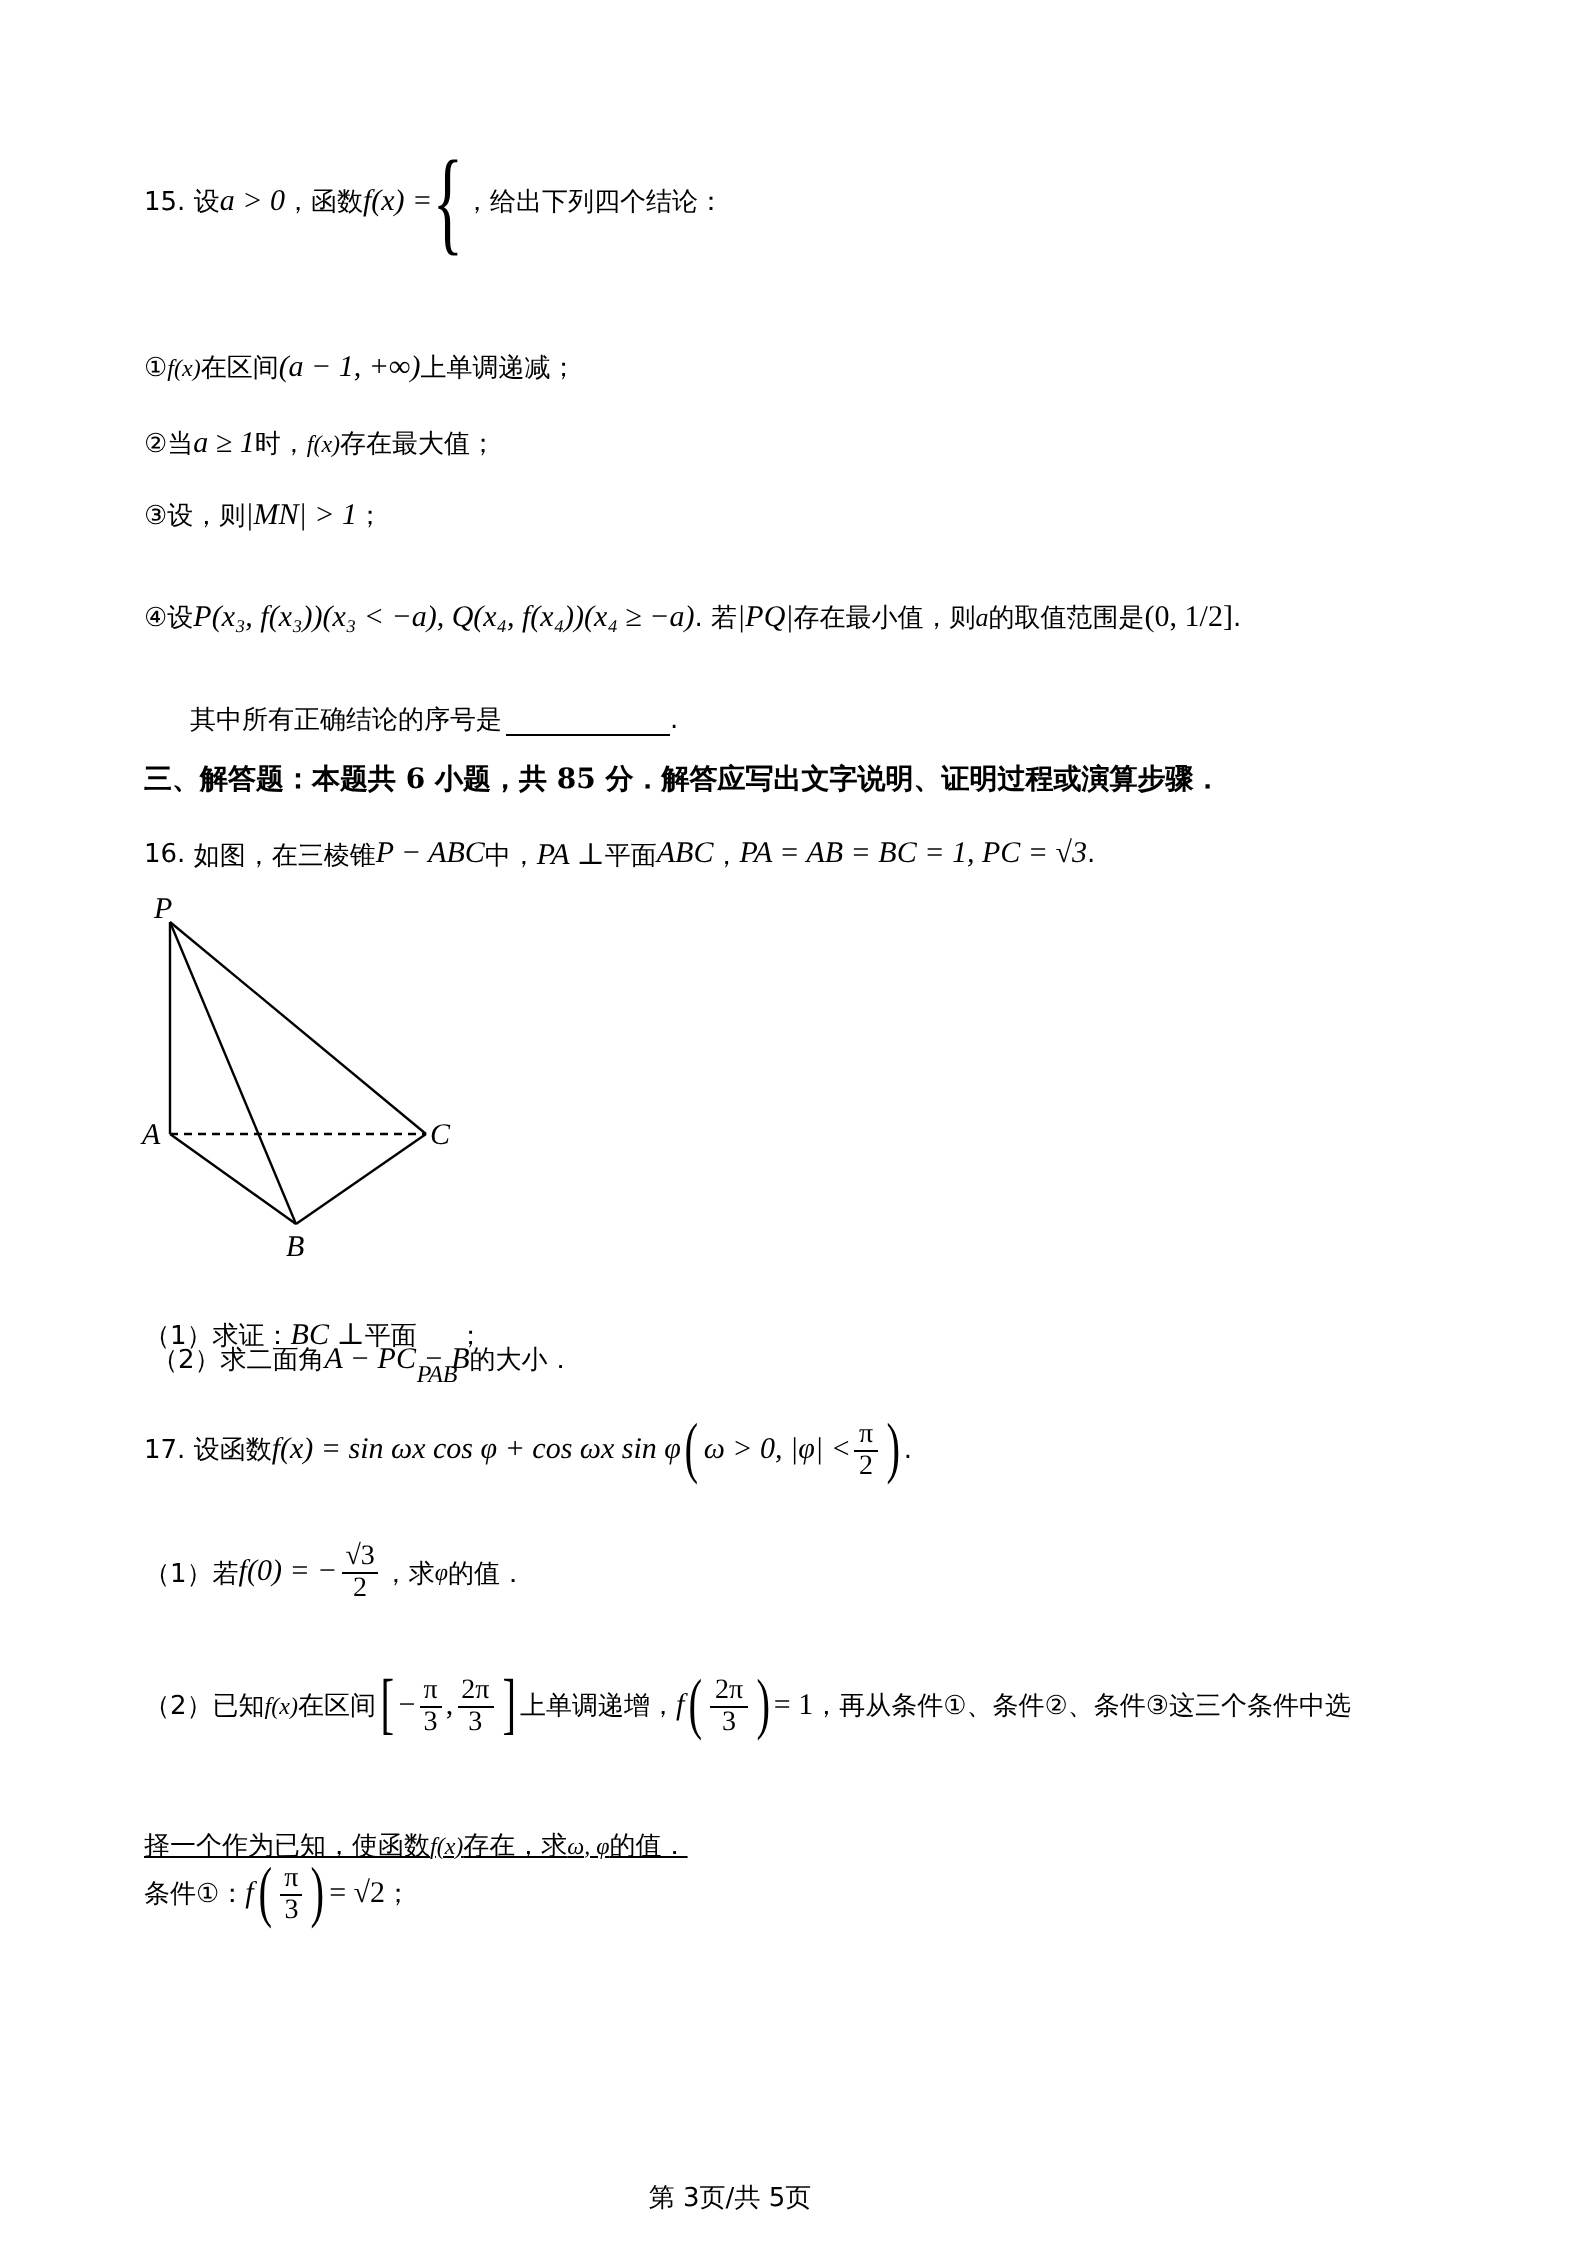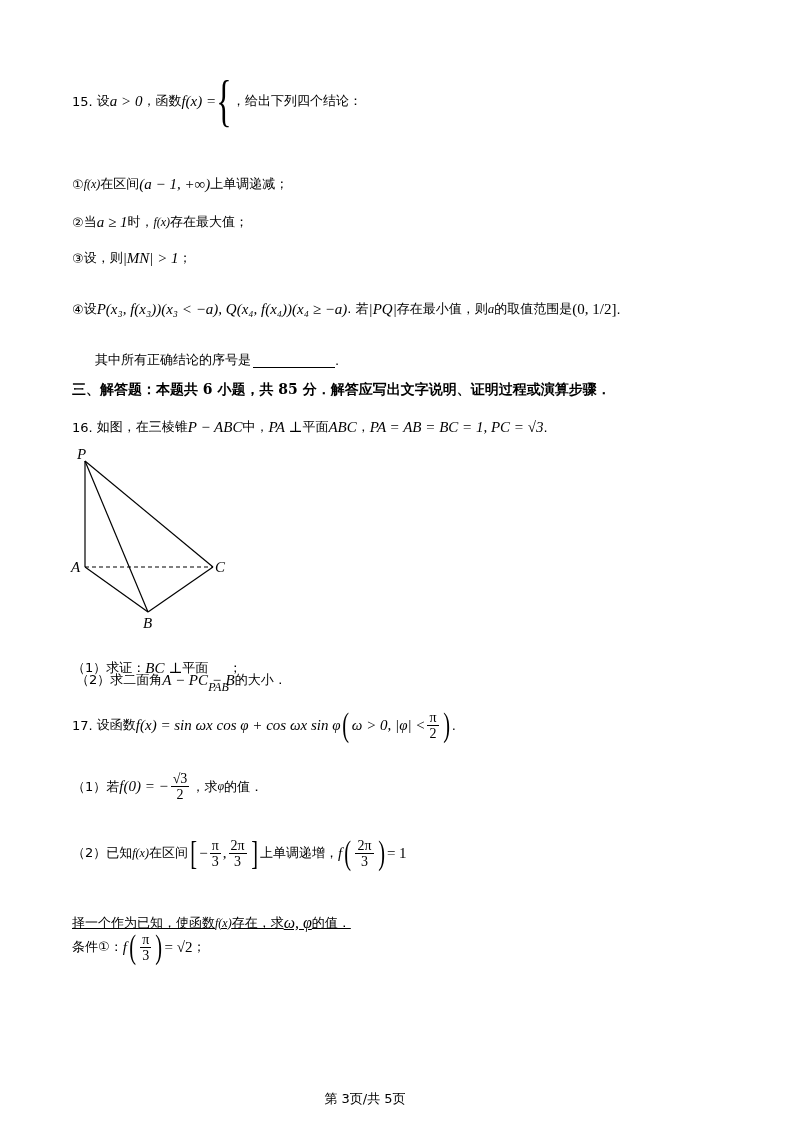--- a/index.html
+++ b/index.html
@@ -164,27 +164,28 @@
   <span class="bigp">]</span>
   <span>上单调递增，</span>
   <span class="m">f</span>
   <span class="bigp">(</span>
   <span class="frac">
     <span class="num">2π</span>
     <span>3</span>
   </span>
   <span class="bigp">)</span>
   <span class="r">= 1</span>
+  <span>，再从条件①、条件②、条件③这三个条件中选</span>
 </div>
 
 <div class="abs line" style="left:72px;top:914px;text-decoration:underline;">
   <span>择一个作为已知，使函数</span>
   <span class="m" style="font-size:12px;">f(x)</span>
   <span>存在，求</span>
-  <span class="m" style="font-size:16px;">ω, φ</span>
+  <span class="m" style="font-size:12px;">ω, φ</span>
   <span>的值．</span>
 </div>
 
 <div class="abs line" style="left:72px;top:930px;">
   <span>条件①：</span>
   <span class="m">f</span>
   <span class="bigp">(</span>
   <span class="frac">
     <span class="num">π</span>
     <span>3</span>

